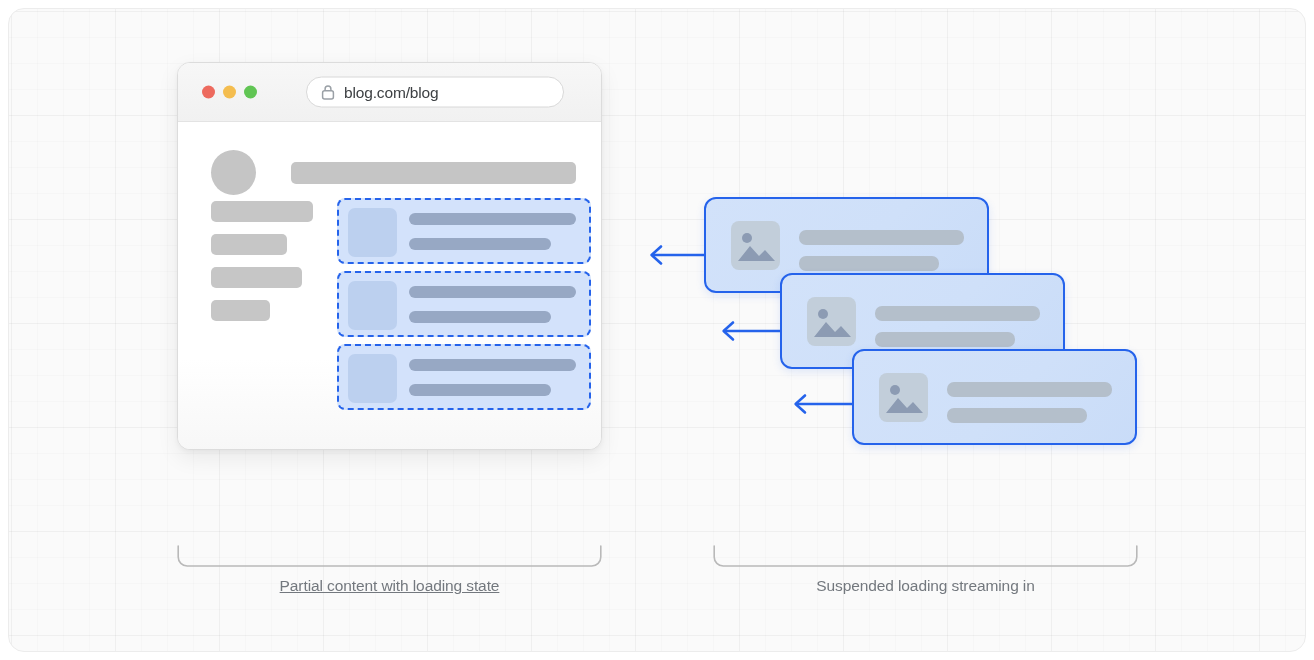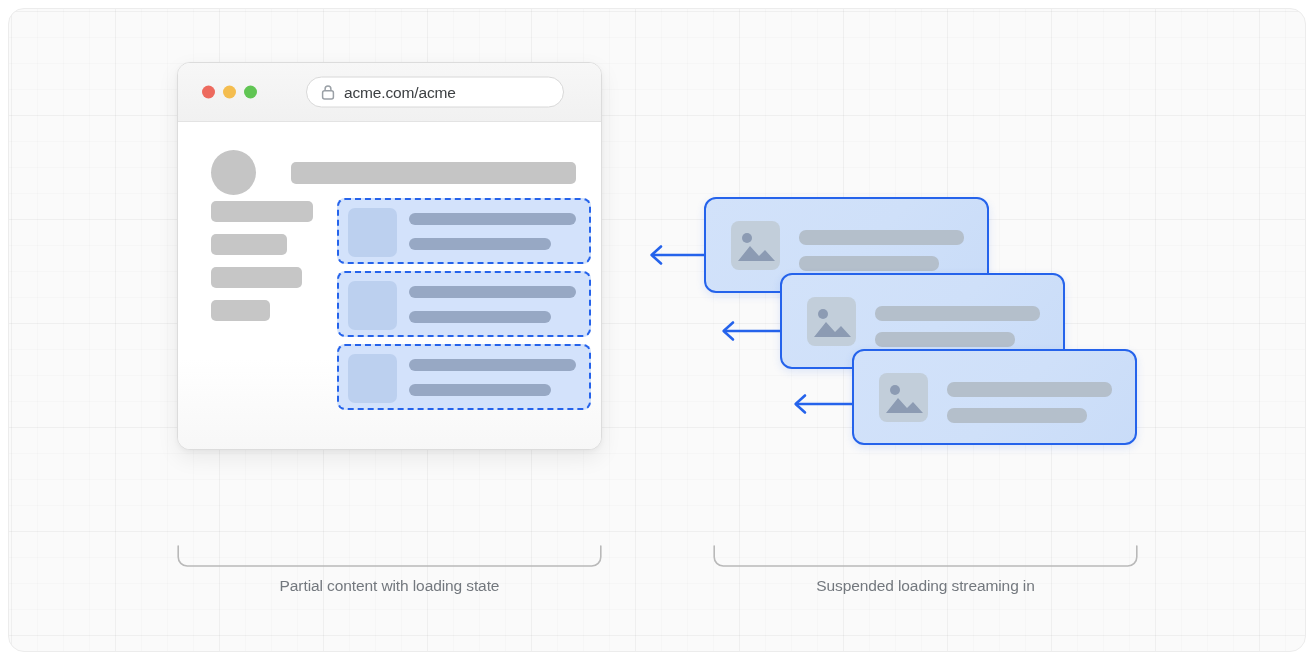--- a/index.html
+++ b/index.html
@@ -191,21 +191,21 @@
         <span class="dot" style="background:#61C554"></span>
       </div>
 
       <div id="url-bar">
         <span style="display:flex;align-items:center;">
           <svg width="14" height="16" viewBox="0 0 14 16" fill="none">
             <rect x="1.6" y="6.3" width="10.8" height="8.2" rx="2" stroke="#9aa0a6" stroke-width="1.5"></rect>
             <path d="M4.1 6.3V4.4a2.9 2.9 0 0 1 5.8 0v1.9" stroke="#9aa0a6" stroke-width="1.5" fill="none"></path>
           </svg>
         </span>
-        <span id="url-text">acme.com/acme</span>
+        <span id="url-text">blog.com/blog</span>
       </div>
     </div>
 
     <div id="browser-body">
       <div id="avatar"></div>
       <div id="title-bar"></div>
 
       <div class="side-bar" style="top:79px;width:102px;"></div>
       <div class="side-bar" style="top:112px;width:76px;"></div>
       <div class="side-bar" style="top:145px;width:91px;"></div>
@@ -273,20 +273,20 @@
         <path d="M7 40 L19 25 L28 35 L34 29 L44 40 Z" fill="#8c9bb3"></path>
       </svg>
     </div>
     <div class="sc-line" style="left:93px; top:31px; width:165px;"></div>
     <div class="sc-line" style="left:93px; top:57px; width:140px;"></div>
   </div>
 
   <svg class="bracket" style="left:168px; top:536px;" width="425" height="22" viewBox="0 0 425 22">
     <path d="M1.2 1 V12 a9 9 0 0 0 9 9 H414.8 a9 9 0 0 0 9 -9 V1" stroke="#b9b9b9" stroke-width="1.6" fill="none" stroke-linecap="round"></path>
   </svg>
-  <div class="caption" style="left:168px; top:568px; width:425px;">Partial content with loading state</div>
+  <div class="caption" style="left:168px; top:568px; width:425px;text-decoration:underline;">Partial content with loading state</div>
 
   <svg class="bracket" style="left:704px; top:536px;" width="425" height="22" viewBox="0 0 425 22">
     <path d="M1.2 1 V12 a9 9 0 0 0 9 9 H414.8 a9 9 0 0 0 9 -9 V1" stroke="#b9b9b9" stroke-width="1.6" fill="none" stroke-linecap="round"></path>
   </svg>
   <div class="caption" style="left:704px; top:568px; width:425px;">Suspended loading streaming in</div>
 
 </div>
 
 </body></html>

